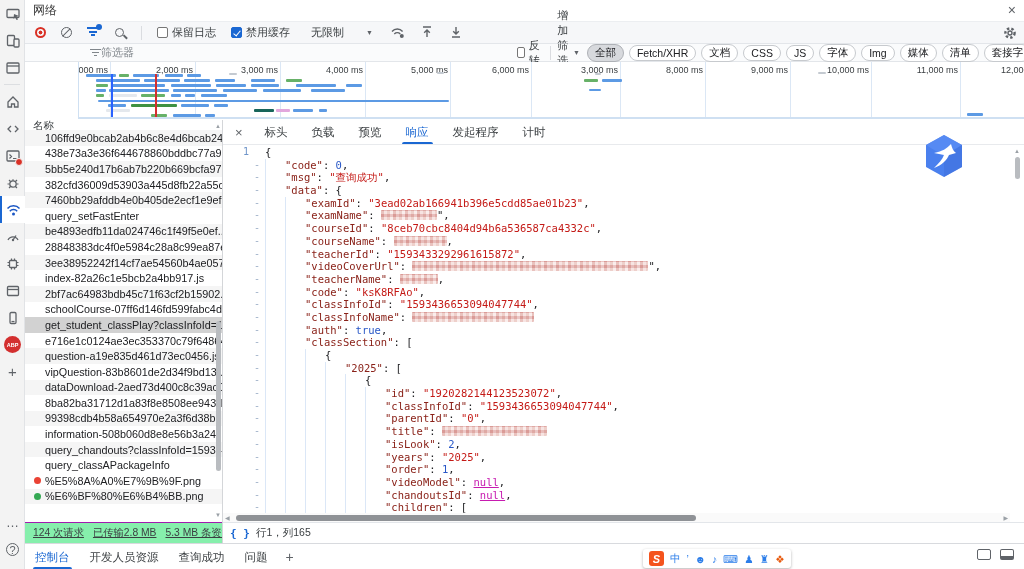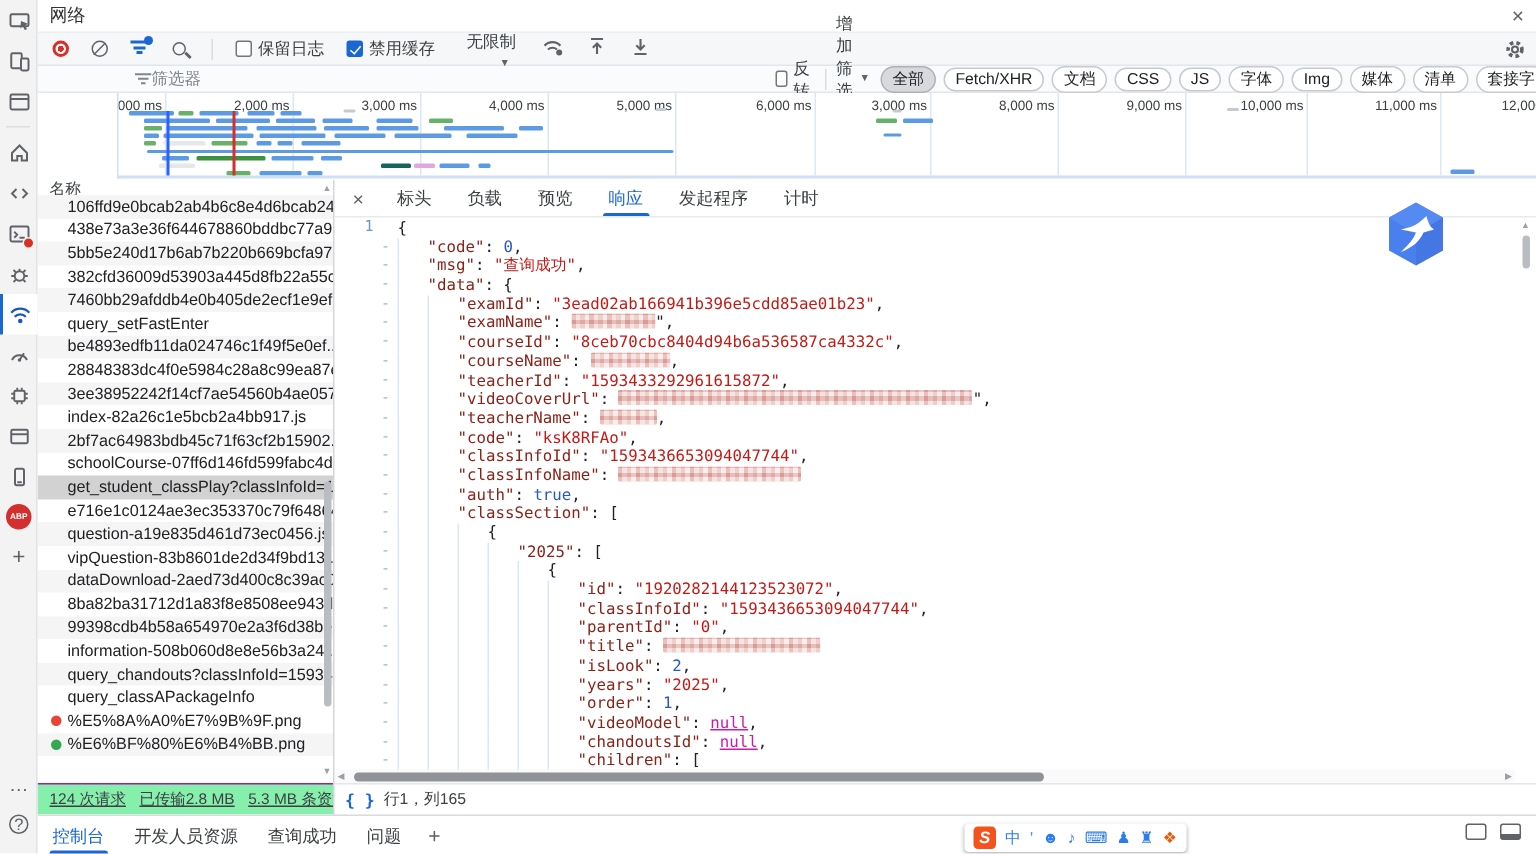--- a/index.html
+++ b/index.html
@@ -232,21 +232,21 @@
     <span class="ic-search"></span>
     <span class="tb-sep"></span>
     <span class="lbl">
         <span class="cb" id="cbPreserve"></span>
         <span>保留日志</span>
       </span>
     <span class="lbl">
         <span class="cb on" id="cbCache"></span>
         <span>禁用缓存</span>
       </span>
-    <span class="lbl" style="margin-left:6px;flex-direction:column;">
+    <span class="lbl" style="margin-left:6px;">
         <span>无限制</span>
         <span class="dd-arrow" style="margin-left:18px;">▼</span>
       </span>
     <span style="margin-left:2px;">
       <svg width="15" height="14" viewBox="0 0 15 14">
           <path d="M2 6.5 A7 7 0 0 1 12.6 6.5 M4.3 9 A4.4 4.4 0 0 1 10.3 9" fill="none" stroke="#5f6368" stroke-width="1.4"></path>
           <circle cx="11.8" cy="11" r="2" fill="#5f6368"></circle>
         </svg>
     </span>
     <span>
@@ -308,21 +308,21 @@
       </div>
       <div class="ov-col" style="left: 117px; width: 85px;">
         <span class="ov-lab">3,000 ms</span>
       </div>
       <div class="ov-col" style="left: 202px; width: 85px;">
         <span class="ov-lab">4,000 ms</span>
       </div>
       <div class="ov-col" style="left: 287px; width: 85px;">
         <span class="ov-lab">5,000 ms</span>
       </div>
-      <div class="ov-col" style="left: 380px; width: 85px;">
+      <div class="ov-col" style="left: 368px; width: 85px;">
         <span class="ov-lab">6,000 ms</span>
       </div>
       <div class="ov-col" style="left: 457px; width: 85px;">
         <span class="ov-lab">3,000 ms</span>
       </div>
       <div class="ov-col" style="left: 542px; width: 85px;">
         <span class="ov-lab">8,000 ms</span>
       </div>
       <div class="ov-col" style="left: 627px; width: 85px;">
         <span class="ov-lab">9,000 ms</span>

